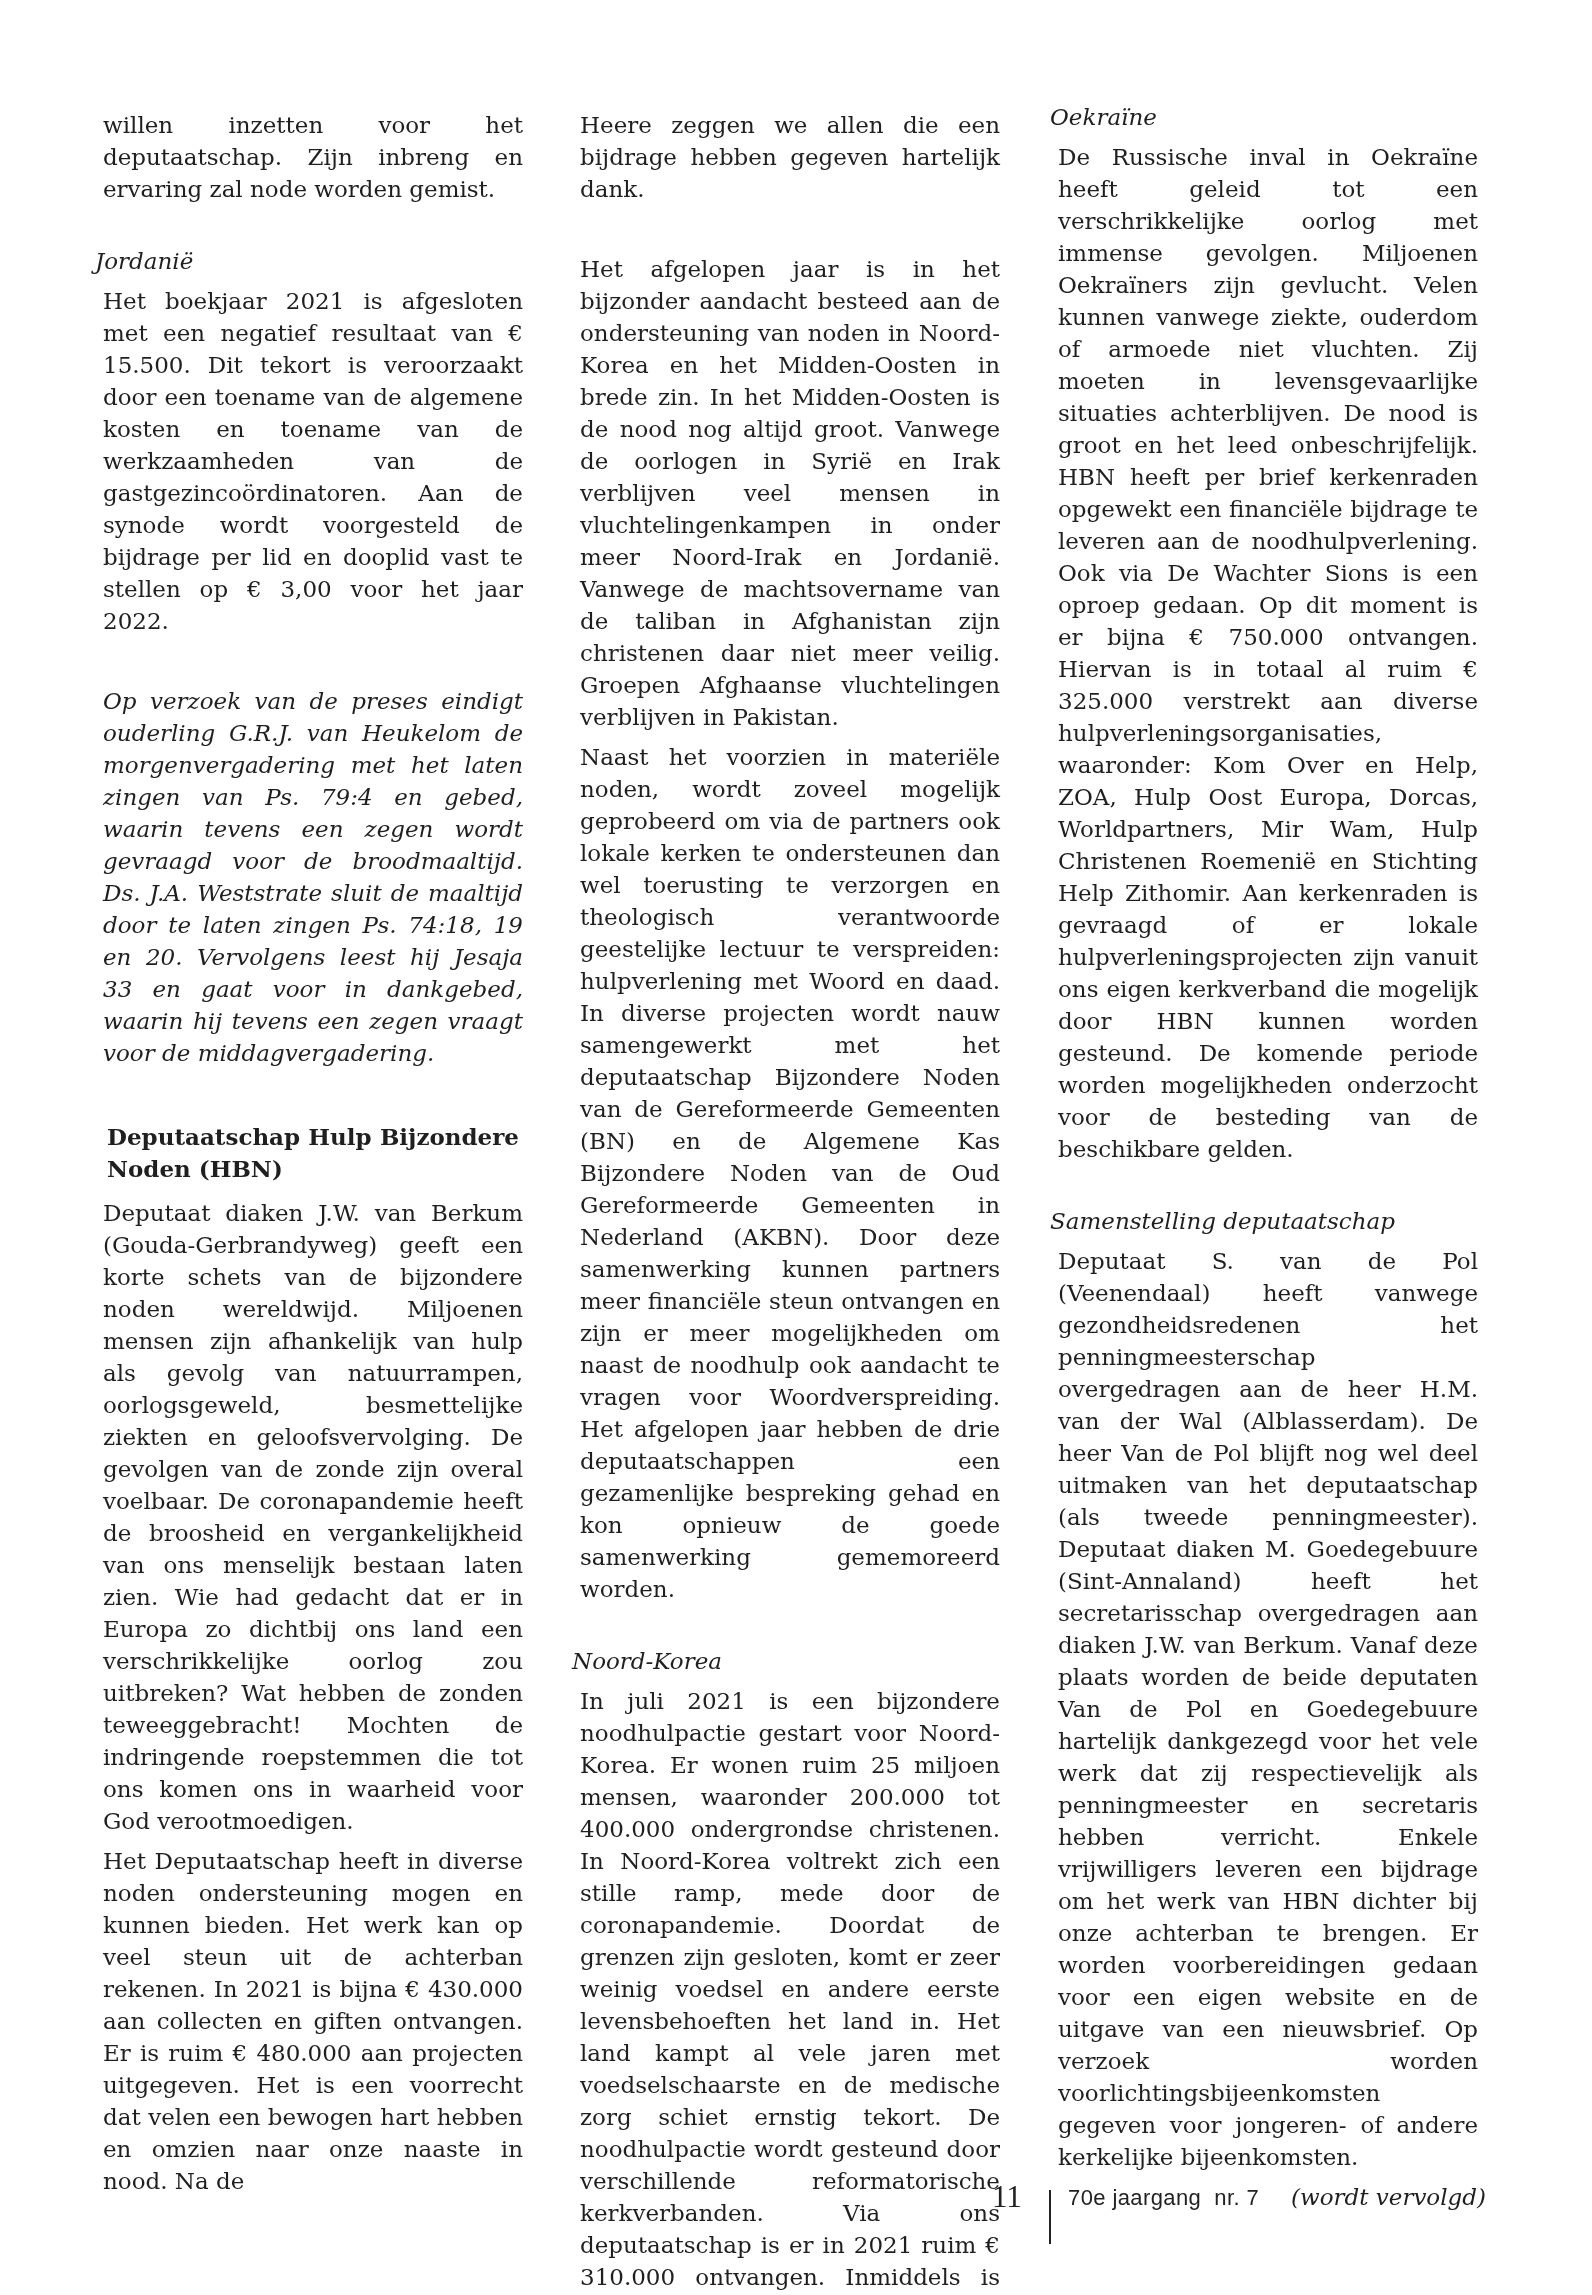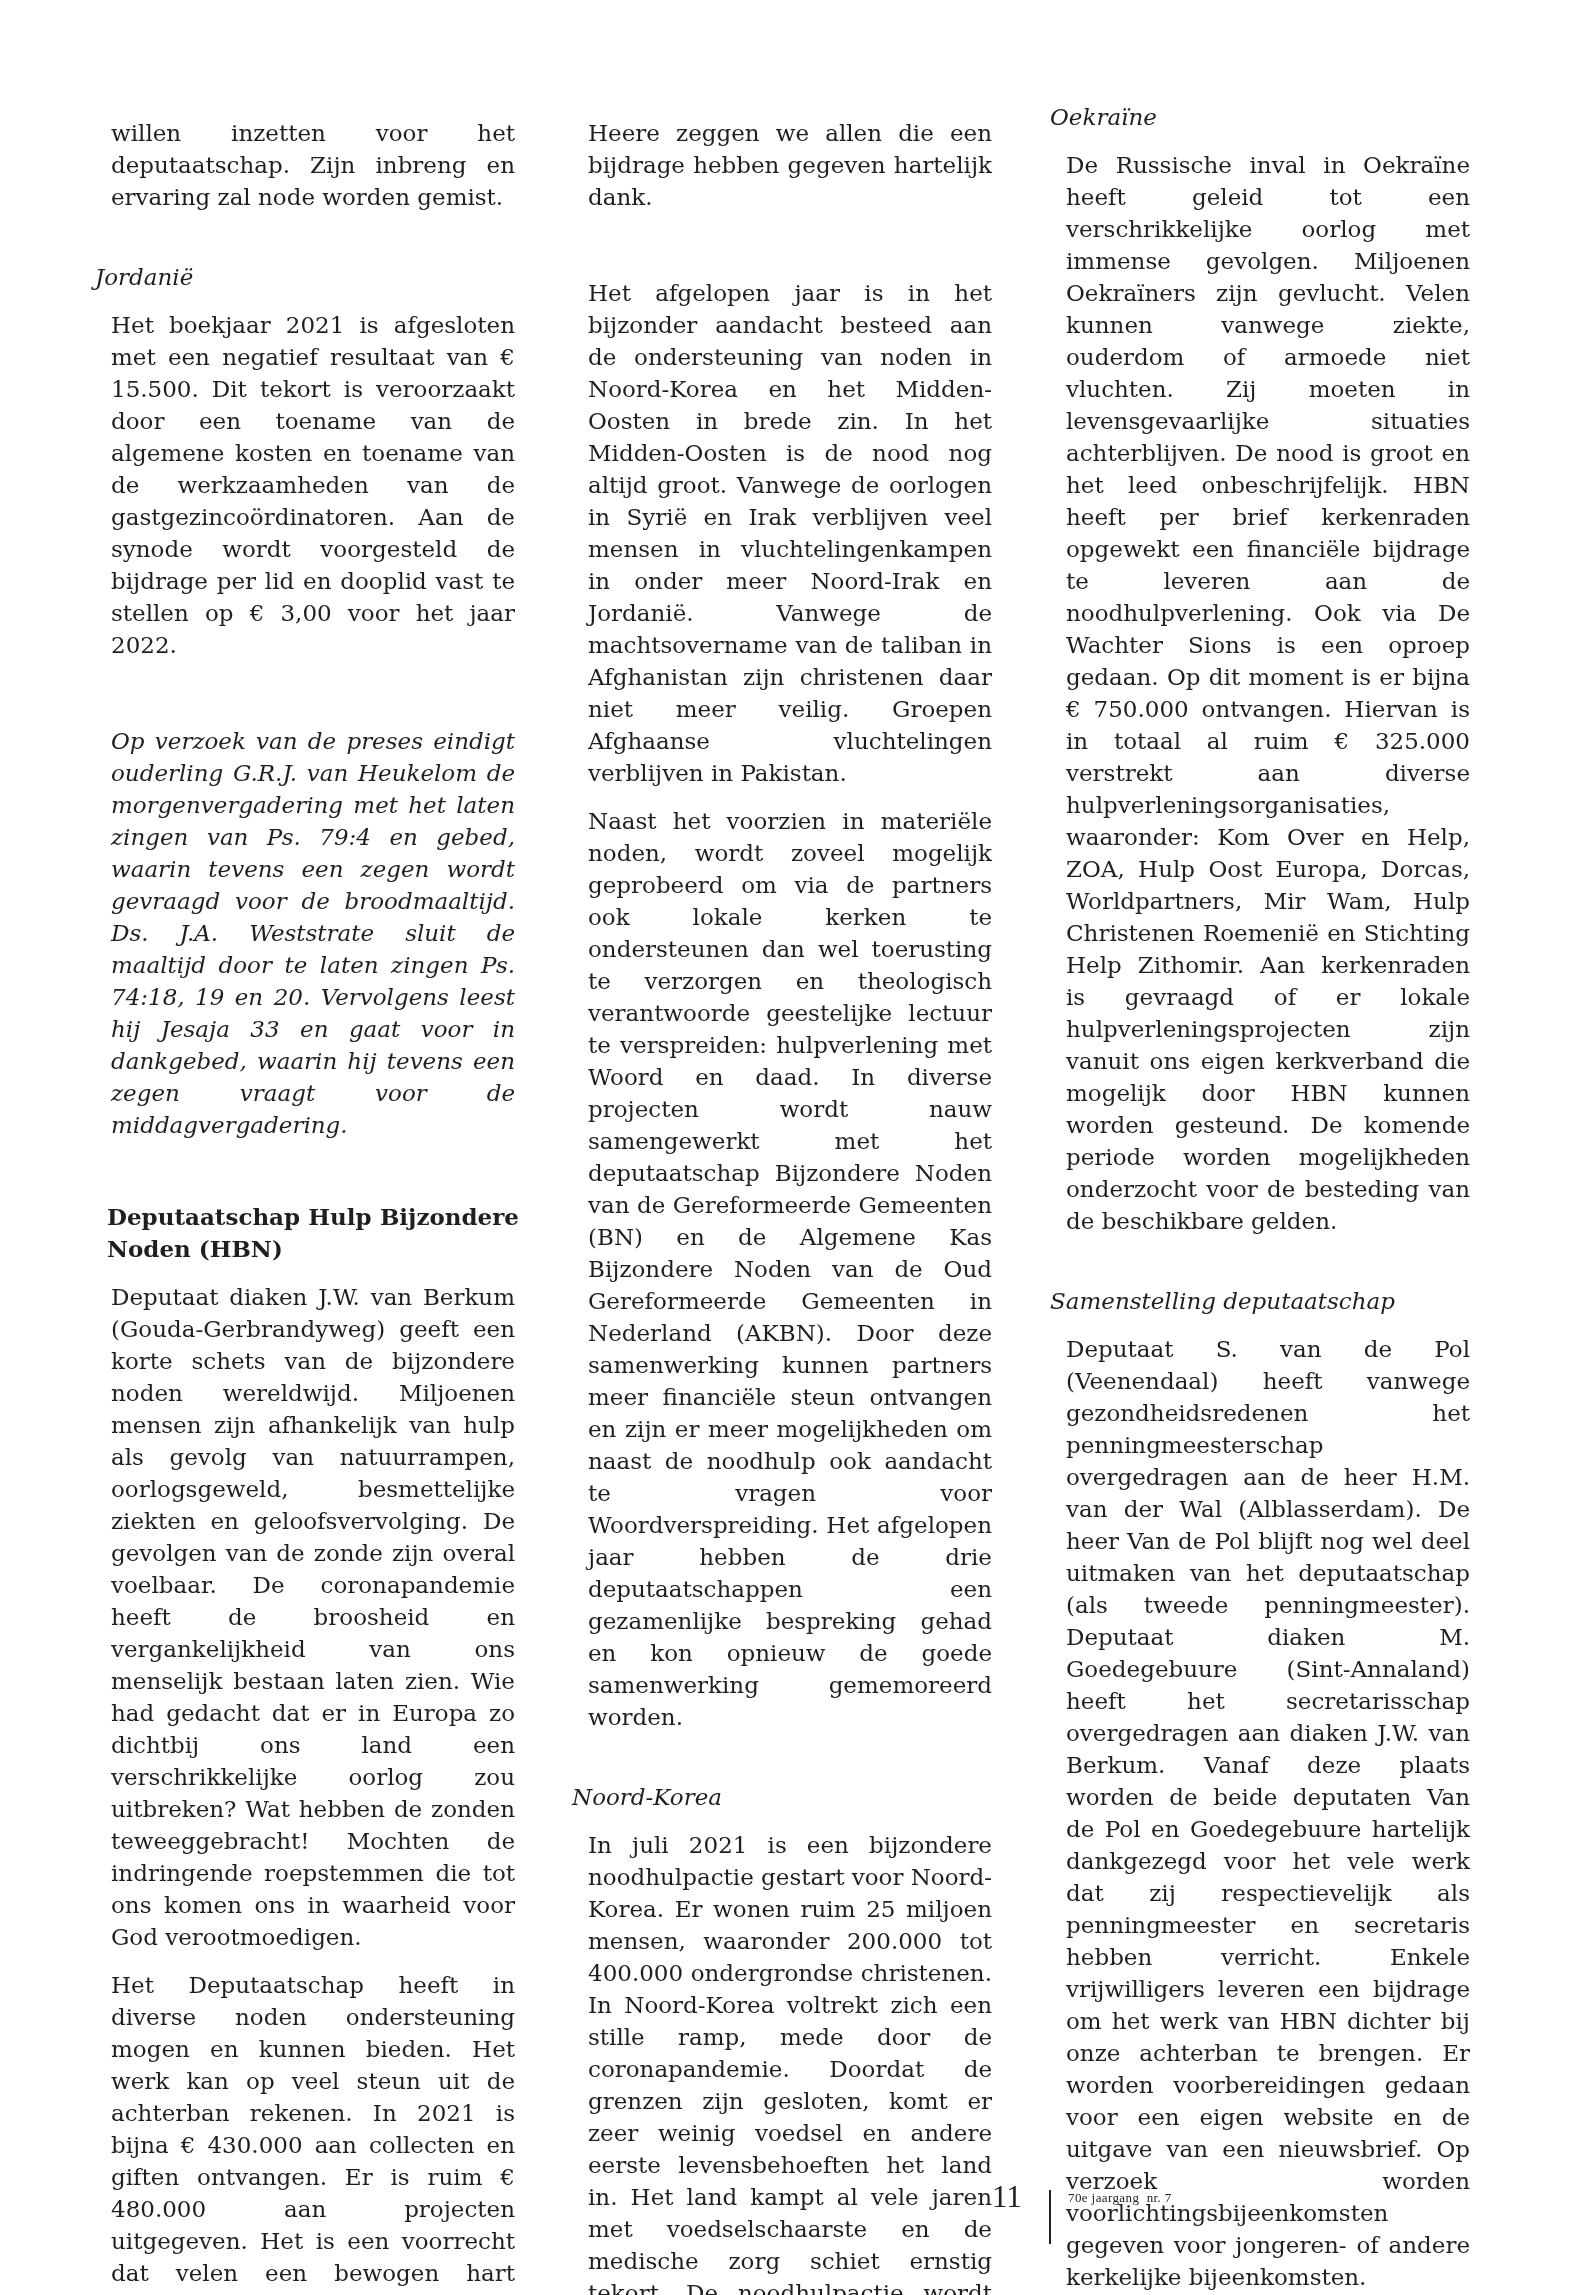--- a/index.html
+++ b/index.html
@@ -11,38 +11,38 @@
     font-family: "DejaVu Serif", "Liberation Serif", serif;
     font-size: 23px;
     line-height: 32px;
     color: #1f1f1f;
     text-align: justify;
     hyphens: none;
   }
   .col1 { left: 95px; top: 101px; }
   .col2 { left: 572px; top: 101px; }
   .col3 { left: 1050px; top: 101px; }
-  .col p { margin: 16px; }
+  .col p { margin: 8px; }
   .col .gap { height: 32px; }
   .col .sub { font-style: italic; margin: 0; text-align: left; }
   .col .it { font-style: italic; }
   .col .hd { font-weight: bold; margin: 12px; }
   .col .right { text-align: right; font-style: italic; margin: 0; }
   .footer-num {
     position: absolute; left: 992px; top: 2179px;
     font-family: "Liberation Serif", "DejaVu Serif", serif;
     font-size: 31px; color: #222; line-height: 35px;
   }
   .footer-rule {
     position: absolute; left: 1049px; top: 2190px; width: 1.7px; height: 54px; background: #222;
   }
   .footer-issue {
     position: absolute; left: 1068px; top: 2186px;
-    font-family: Liberation Serif, serif;
-    font-size: 13px; color: #222; line-height: 24px; letter-spacing: 0.4px; white-space: pre;
+    font-family: Liberation Sans, sans-serif;
+    font-size: 22px; color: #222; line-height: 24px; letter-spacing: 0.4px; white-space: pre;
   }
 </style>
 </head>
 <body>
 
 <div class="page">
   <div class="col col1">
       <p>willen inzetten voor het deputaatschap. Zijn inbreng en ervaring zal node worden gemist.</p>
       <div class="gap"></div>
       <p class="sub">Jordanië</p>

